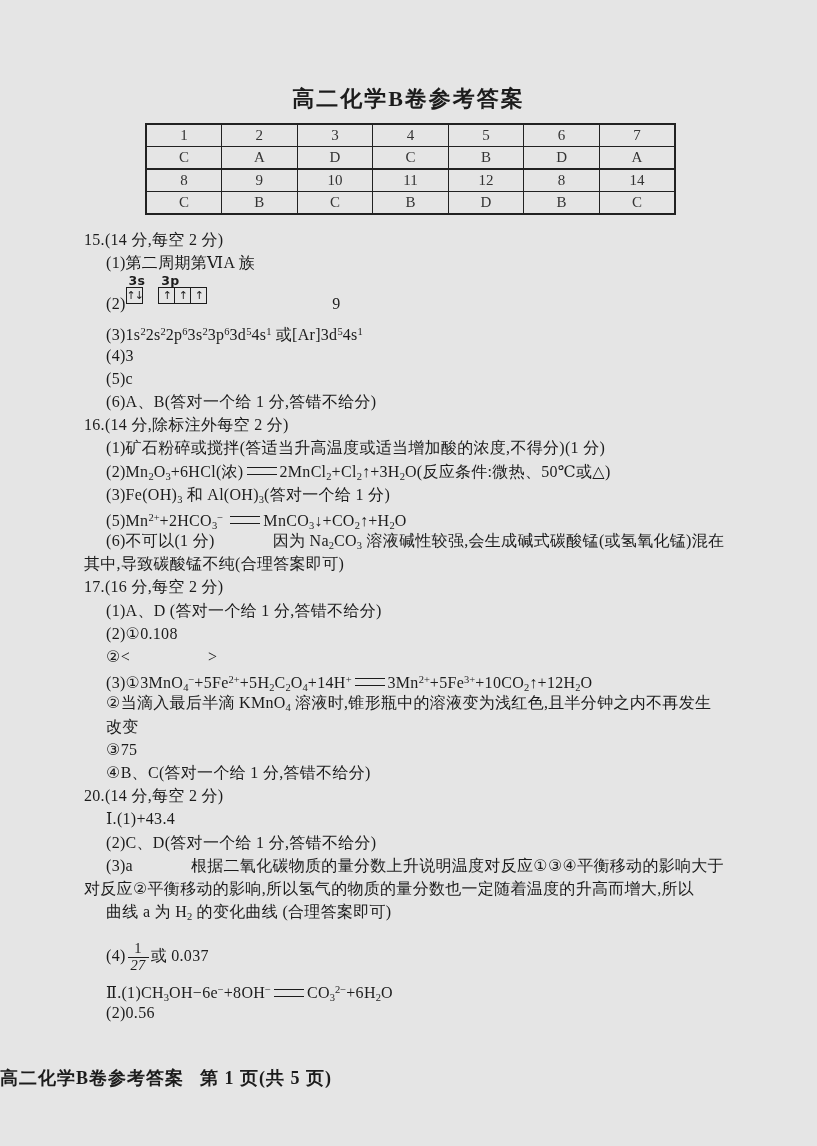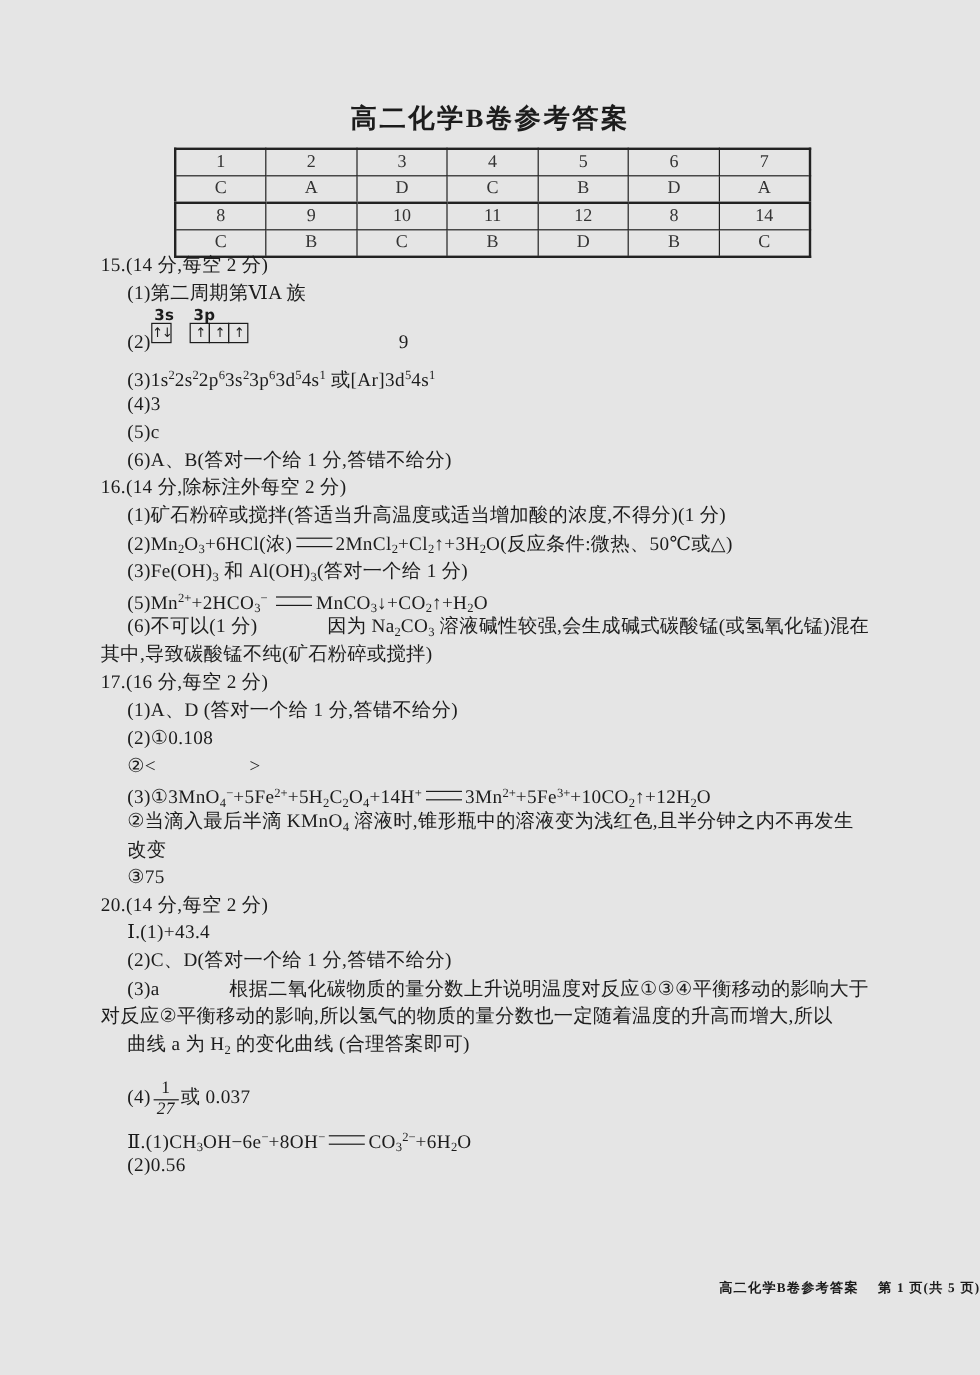--- a/index.html
+++ b/index.html
@@ -23,21 +23,21 @@
     border:2px solid #222;
     table-layout:fixed;
   }
   table.answers td{
     border:1px solid #222;
     height:21px;text-align:center;vertical-align:middle;
     font-size:15px;padding:0;color:#333;
   }
   table.answers tr.sep td{border-bottom-width:2px;}
   .content{
-    position:absolute;top:210px;left:84px;width:680px;
+    position:absolute;top:228px;left:84px;width:680px;
   }
   .line{
     height:23.2px;line-height:23.2px;white-space:nowrap;
     letter-spacing:0.3px;
   }
   .line.ind{padding-left:22px;}
   .line.tall{height:44px;line-height:44px;margin-top:11px;}
   .line.orb{height:46px;line-height:46px;}
   sub.sb{font-size:10.5px;vertical-align:-0.3em;letter-spacing:0;}
   sup.sp{font-size:10.5px;vertical-align:0.5em;letter-spacing:0;}
@@ -62,21 +62,21 @@
   .obox{
     display:inline-block;width:17px;height:17px;box-sizing:border-box;
     border:1px solid #1c1c1c;text-align:center;
     line-height:15px;font-size:11px;letter-spacing:-1px;
     font-family:"DejaVu Sans",sans-serif;
     vertical-align:top;margin-right:-1px;
   }
   .obox:last-child{margin-right:0;}
   .footer{
     position:absolute;top:1066px;left:0;width:100%;
-    text-align:right;font-size:11px;font-weight:bold;
+    text-align:left;font-size:18px;font-weight:bold;
     letter-spacing:1px;
   }
   .footer .fsep{display:inline-block;width:16px;}
 </style>
 </head>
 <body>
 
 <div class="page">
   <h1 class="title">高二化学B卷参考答案</h1>
 
@@ -131,31 +131,32 @@
         <div class="line ind">(5)c</div>
         <div class="line ind">(6)A、B(答对一个给 1 分,答错不给分)</div>
       </div>
       <div>
         <div class="line">16.(14 分,除标注外每空 2 分)</div>
         <div class="line ind">(1)矿石粉碎或搅拌(答适当升高温度或适当增加酸的浓度,不得分)(1 分)</div>
         <div class="line ind">(2)Mn<sub class="sb">2</sub>O<sub class="sb">3</sub>+6HCl(浓)<span class="eq"></span>2MnCl<sub class="sb">2</sub>+Cl<sub class="sb">2</sub>↑+3H<sub class="sb">2</sub>O(反应条件:微热、50℃或△)</div>
         <div class="line ind">(3)Fe(OH)<sub class="sb">3</sub> 和 Al(OH)<sub class="sb">3</sub>(答对一个给 1 分)</div>
         <div class="line ind">(5)Mn<sup class="sp">2+</sup>+2HCO<sub class="sb">3</sub><sup class="sp">−</sup> <span class="eq"></span>MnCO<sub class="sb">3</sub>↓+CO<sub class="sb">2</sub>↑+H<sub class="sb">2</sub>O</div>
         <div class="line ind">(6)不可以(1 分)<span class="gap" style="width: 58px;"></span>因为 Na<sub class="sb">2</sub>CO<sub class="sb">3</sub> 溶液碱性较强,会生成碱式碳酸锰(或氢氧化锰)混在</div>
-        <div class="line">其中,导致碳酸锰不纯(矿石粉碎或搅拌)</div>
+        <div class="line">其中,导致碳酸锰不纯(合理答案即可)</div>
       </div>
       <div>
         <div class="line">17.(16 分,每空 2 分)</div>
         <div class="line ind">(1)A、D (答对一个给 1 分,答错不给分)</div>
         <div class="line ind">(2)①0.108</div>
         <div class="line ind">②&lt;<span class="gap" style="width: 78px;"></span>&gt;</div>
         <div class="line ind">(3)①3MnO<sub class="sb">4</sub><sup class="sp">−</sup>+5Fe<sup class="sp">2+</sup>+5H<sub class="sb">2</sub>C<sub class="sb">2</sub>O<sub class="sb">4</sub>+14H<sup class="sp">+</sup><span class="eq"></span>3Mn<sup class="sp">2+</sup>+5Fe<sup class="sp">3+</sup>+10CO<sub class="sb">2</sub>↑+12H<sub class="sb">2</sub>O</div>
         <div class="line ind">②当滴入最后半滴 KMnO<sub class="sb">4</sub> 溶液时,锥形瓶中的溶液变为浅红色,且半分钟之内不再发生</div>
         <div class="line ind">改变</div>
         <div class="line ind">③75</div>
+        <div class="line ind">④B、C(答对一个给 1 分,答错不给分)</div>
       </div>
       <div>
         <div class="line">20.(14 分,每空 2 分)</div>
         <div class="line ind">Ⅰ.(1)+43.4</div>
         <div class="line ind">(2)C、D(答对一个给 1 分,答错不给分)</div>
         <div class="line ind">(3)a<span class="gap" style="width: 58px;"></span>根据二氧化碳物质的量分数上升说明温度对反应①③④平衡移动的影响大于</div>
         <div class="line">对反应②平衡移动的影响,所以氢气的物质的量分数也一定随着温度的升高而增大,所以</div>
         <div class="line ind">曲线 a 为 H<sub class="sb">2</sub> 的变化曲线 (合理答案即可)</div>
         <div class="line ind tall">(4)<span class="frac"><span class="num">1</span><span class="den">27</span></span>或 0.037</div>
         <div class="line ind">Ⅱ.(1)CH<sub class="sb">3</sub>OH−6e<sup class="sp">−</sup>+8OH<sup class="sp">−</sup><span class="eq"></span>CO<sub class="sb">3</sub><sup class="sp">2−</sup>+6H<sub class="sb">2</sub>O</div>

